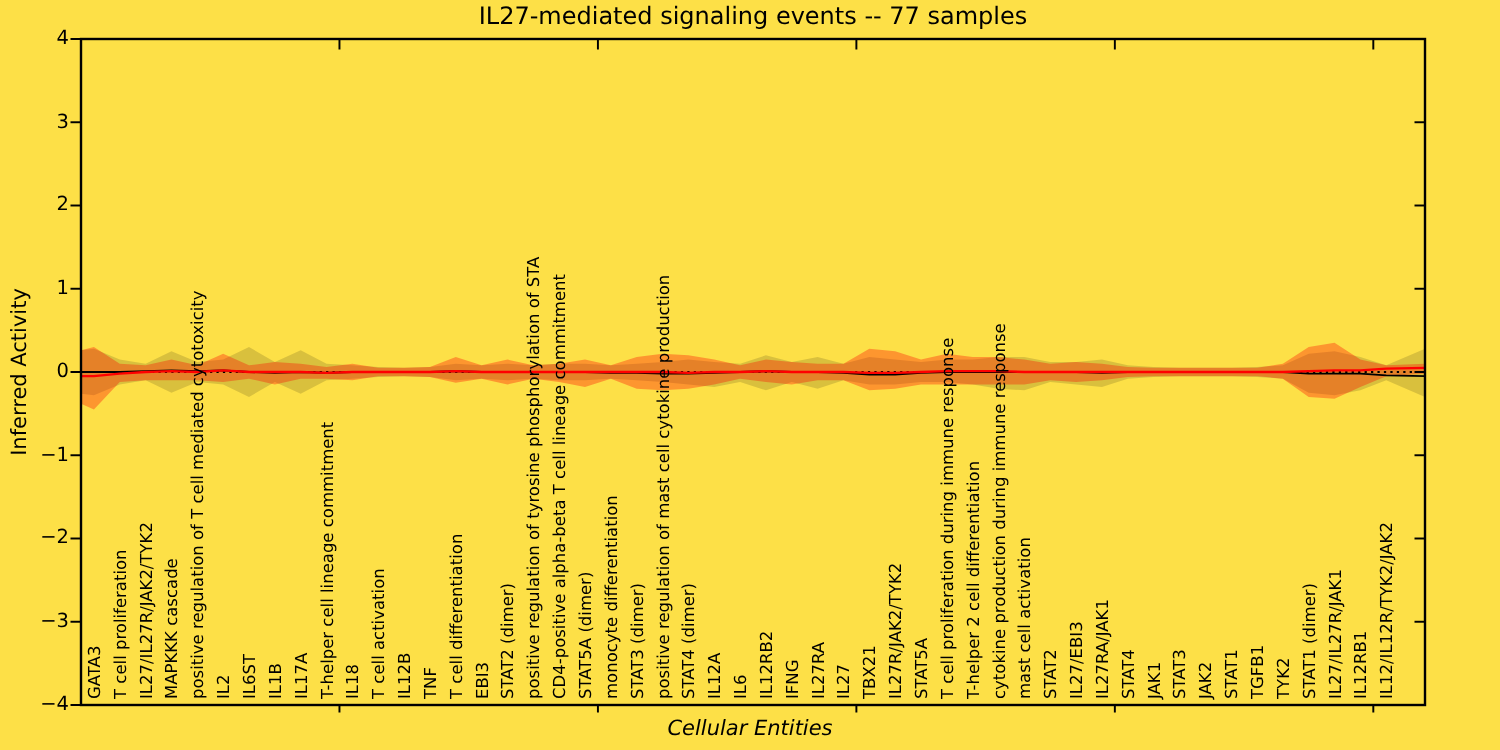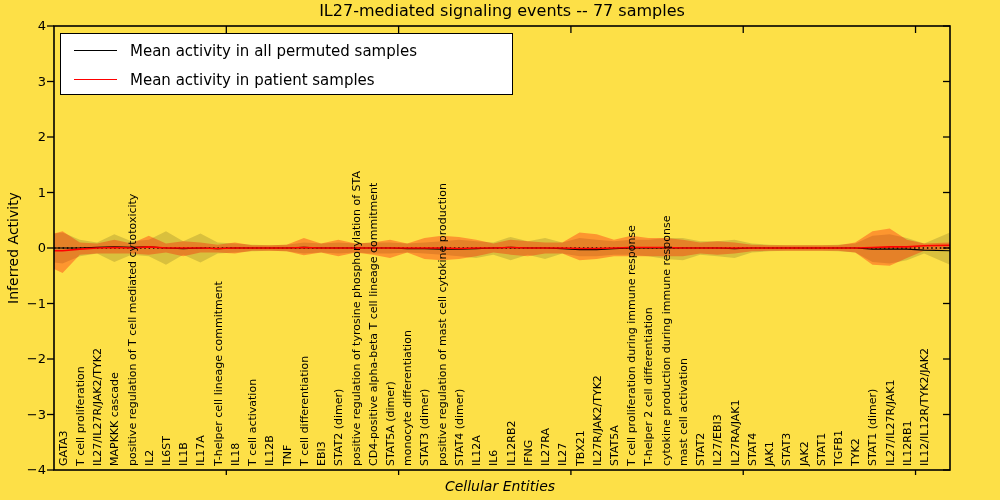--- a/index.html
+++ b/index.html
@@ -133,26 +133,16 @@
       <line x1="398.6153846153846" y1="26" x2="398.6153846153846" y2="33" stroke="#000" stroke-width="1.3"></line>
       <line x1="398.6153846153846" y1="470" x2="398.6153846153846" y2="475" stroke="#000" stroke-width="1.3"></line>
       <line x1="570.9230769230769" y1="26" x2="570.9230769230769" y2="33" stroke="#000" stroke-width="1.3"></line>
       <line x1="570.9230769230769" y1="470" x2="570.9230769230769" y2="475" stroke="#000" stroke-width="1.3"></line>
       <line x1="743.2307692307692" y1="26" x2="743.2307692307692" y2="33" stroke="#000" stroke-width="1.3"></line>
       <line x1="743.2307692307692" y1="470" x2="743.2307692307692" y2="475" stroke="#000" stroke-width="1.3"></line>
       <line x1="915.5384615384615" y1="26" x2="915.5384615384615" y2="33" stroke="#000" stroke-width="1.3"></line>
       <line x1="915.5384615384615" y1="470" x2="915.5384615384615" y2="475" stroke="#000" stroke-width="1.3"></line>
     </svg>
 
-  <div class="legend">
-    <div class="legend-row" style="margin-top:2px;">
-      <span class="legend-swatch" id="swatch-0" style="border-top-color: rgb(0, 0, 0);"></span>
-      <span class="legend-label">Mean activity in all permuted samples</span>
-    </div>
-    <div class="legend-row">
-      <span class="legend-swatch" id="swatch-1" style="border-top-color: rgb(255, 0, 0);"></span>
-      <span class="legend-label">Mean activity in patient samples</span>
-    </div>
-  </div>
 
   <div class="xlabel">Cellular Entities</div>
 
 </div>
 
 </body></html>

